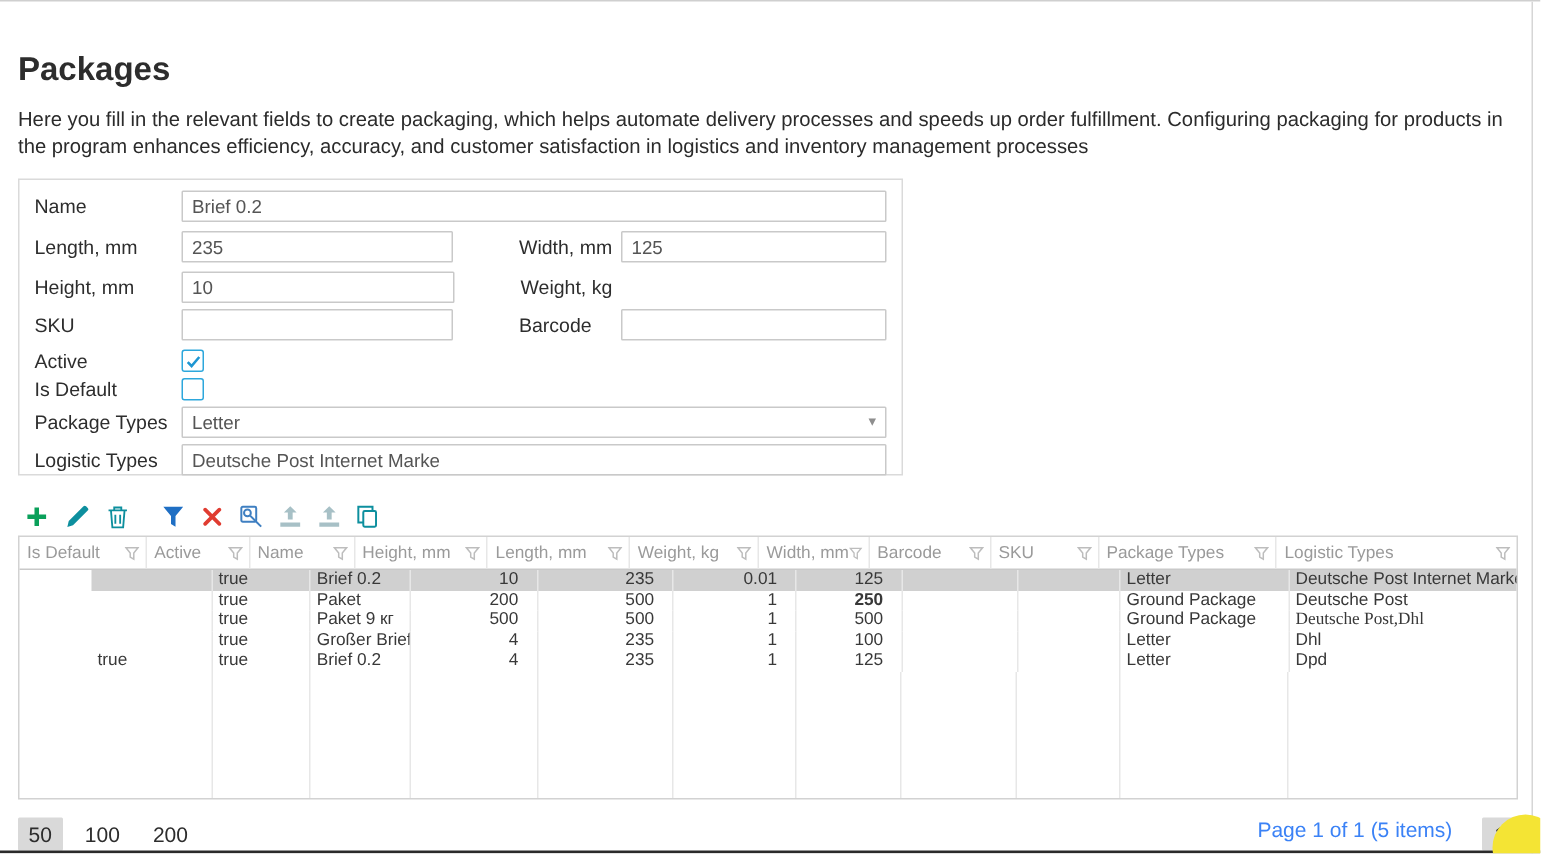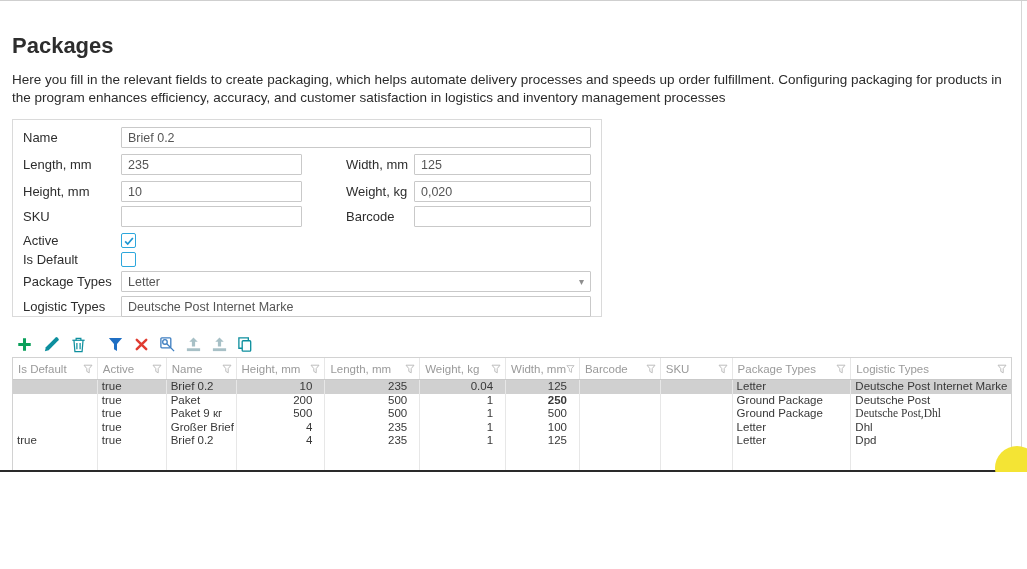--- a/index.html
+++ b/index.html
@@ -1,19 +1,19 @@
 <!DOCTYPE html>
 <html><head>
 <meta charset="utf-8">
 <style>
   * { box-sizing: border-box; margin: 0; padding: 0; }
   html,body { background:#fff; }
   body { font-family: "Liberation Sans", sans-serif; }
   .app {
-    position: relative; width: 1027px; height: 472px; background:#fff;
+    position: relative; width: 1027px; height: 569px; background:#fff;
     border-top: 1px solid #cfcfcf; overflow: hidden;
   }
   .right-edge { position:absolute; top:0; left:1021px; width:1px; height:100%; background:#d6d6d6; }
   .bottom-line { position:absolute; left:0; bottom:0; width:100%; height:2px; background:#2a2a2a; }
 
   .page-title { position:absolute; left:12px; top:32px; font-size:22px; font-weight:bold; color:#2d2d2d; }
   .page-desc  { position:absolute; left:12px; top:70px; width:995px; font-size:13.5px; line-height:17.5px; color:#2b2b2b; }
 
   
   .form-box {
@@ -60,21 +60,21 @@
 
   
   .grid { position:absolute; left:12px; top:356px; width:1000px; height:176px; border:1px solid #d2d2d2; background:#fff; }
   .ghead { display:flex; height:22px; border-bottom:1px solid #c9c9c9; }
   .hcell {
     height:100%; display:flex; align-items:center; justify-content:space-between;
     padding:0 4px 0 5px; border-right:1px solid #e7e7e7; color:#9a9a9a; font-size:11.5px;
     overflow:hidden; white-space:nowrap; cursor:pointer;
   }
   .hcell:last-child { border-right:none; }
-  .gbody { display:flex; flex-direction:column; height:152px; }
+  .gbody { display:flex; flex-direction:column; height:152px;margin-left:48px; }
   .grow { display:flex; height:13.5px; flex:none; cursor:pointer; }
   .grow.selected { background:#d0d0d0; }
   .gcell {
     height:100%; border-right:1px solid #e7e7e7; font-size:11.5px; color:#383838;
     line-height:13px; padding:0 4px; overflow:hidden; white-space:nowrap;
   }
   .gcell:last-child { border-right:none; }
   .gcell.right { text-align:right; padding-right:12px; }
   .gfiller { flex:1; display:flex; }
   .gfiller .gcell { height:auto; }
@@ -105,21 +105,20 @@
     <div class="frow">
       <span class="flabel">Length, mm</span>
       <input class="finput half" value="235" style="">
       <span class="flabel2">Width, mm</span>
       <input class="finput half2" value="125" style="">
     </div>
     <div class="frow tight">
       <span class="flabel">Height, mm</span>
       <input class="finput half" value="10" style="">
       <span class="flabel2">Weight, kg</span>
-      <input class="finput half2" value="0,020" style="">
     </div>
     <div class="frow">
       <span class="flabel">SKU</span>
       <input class="finput half" value="" style="">
       <span class="flabel2">Barcode</span>
       <input class="finput half2" value="" style="">
     </div>
     <div class="frow tight">
       <span class="flabel">Active</span>
       <span class="checkbox checked">
@@ -276,21 +275,21 @@
           </svg>
         </div>
       </div>
     <div class="gbody" id="grid-body">
         <div class="grow selected">
           <div class="gcell left" style="width: 85px;"></div>
           <div class="gcell left" style="width: 69px;">true</div>
           <div class="gcell left" style="width: 70px;">Brief 0.2</div>
           <div class="gcell right" style="width: 89px;">10</div>
           <div class="gcell right" style="width: 95px;">235</div>
-          <div class="gcell right" style="width: 86px;">0.04</div>
+          <div class="gcell right" style="width: 86px;">0.01</div>
           <div class="gcell right" style="width: 74px;">125</div>
           <div class="gcell left" style="width: 81px;"></div>
           <div class="gcell left" style="width: 72px;"></div>
           <div class="gcell left" style="width: 119px;">Letter</div>
           <div class="gcell left" style="width: 160px;">Deutsche Post Internet Marke</div>
         </div>
         <div class="grow">
           <div class="gcell left" style="width: 85px;"></div>
           <div class="gcell left" style="width: 69px;">true</div>
           <div class="gcell left" style="width: 70px;">Paket</div>

